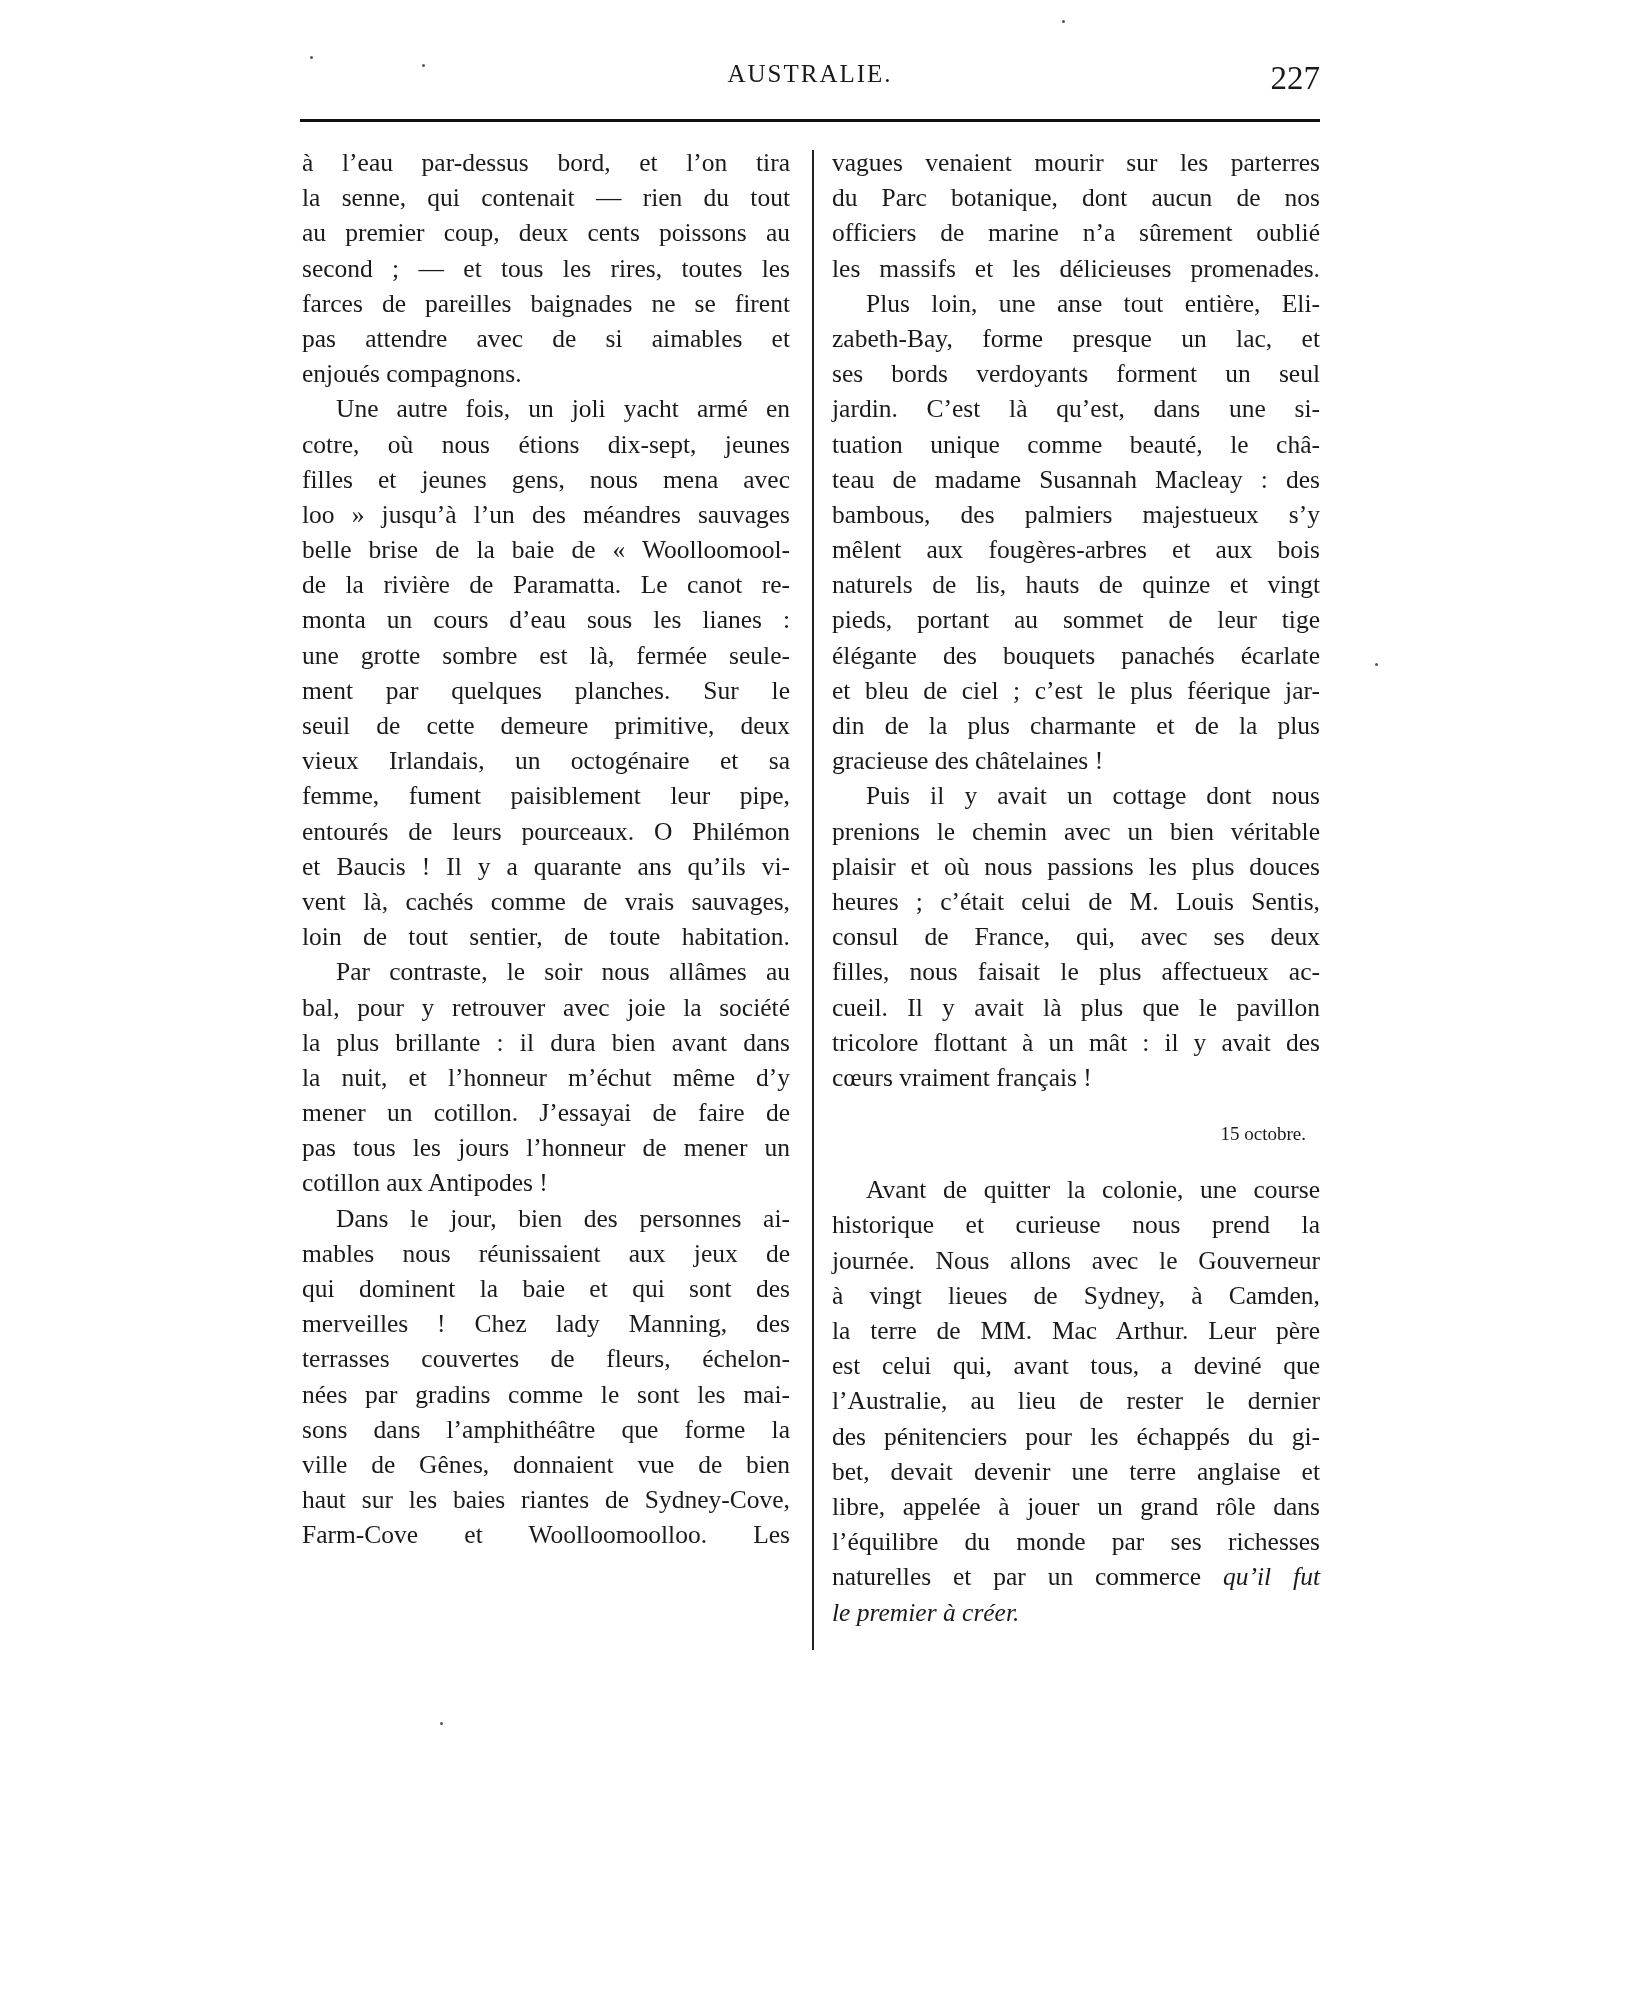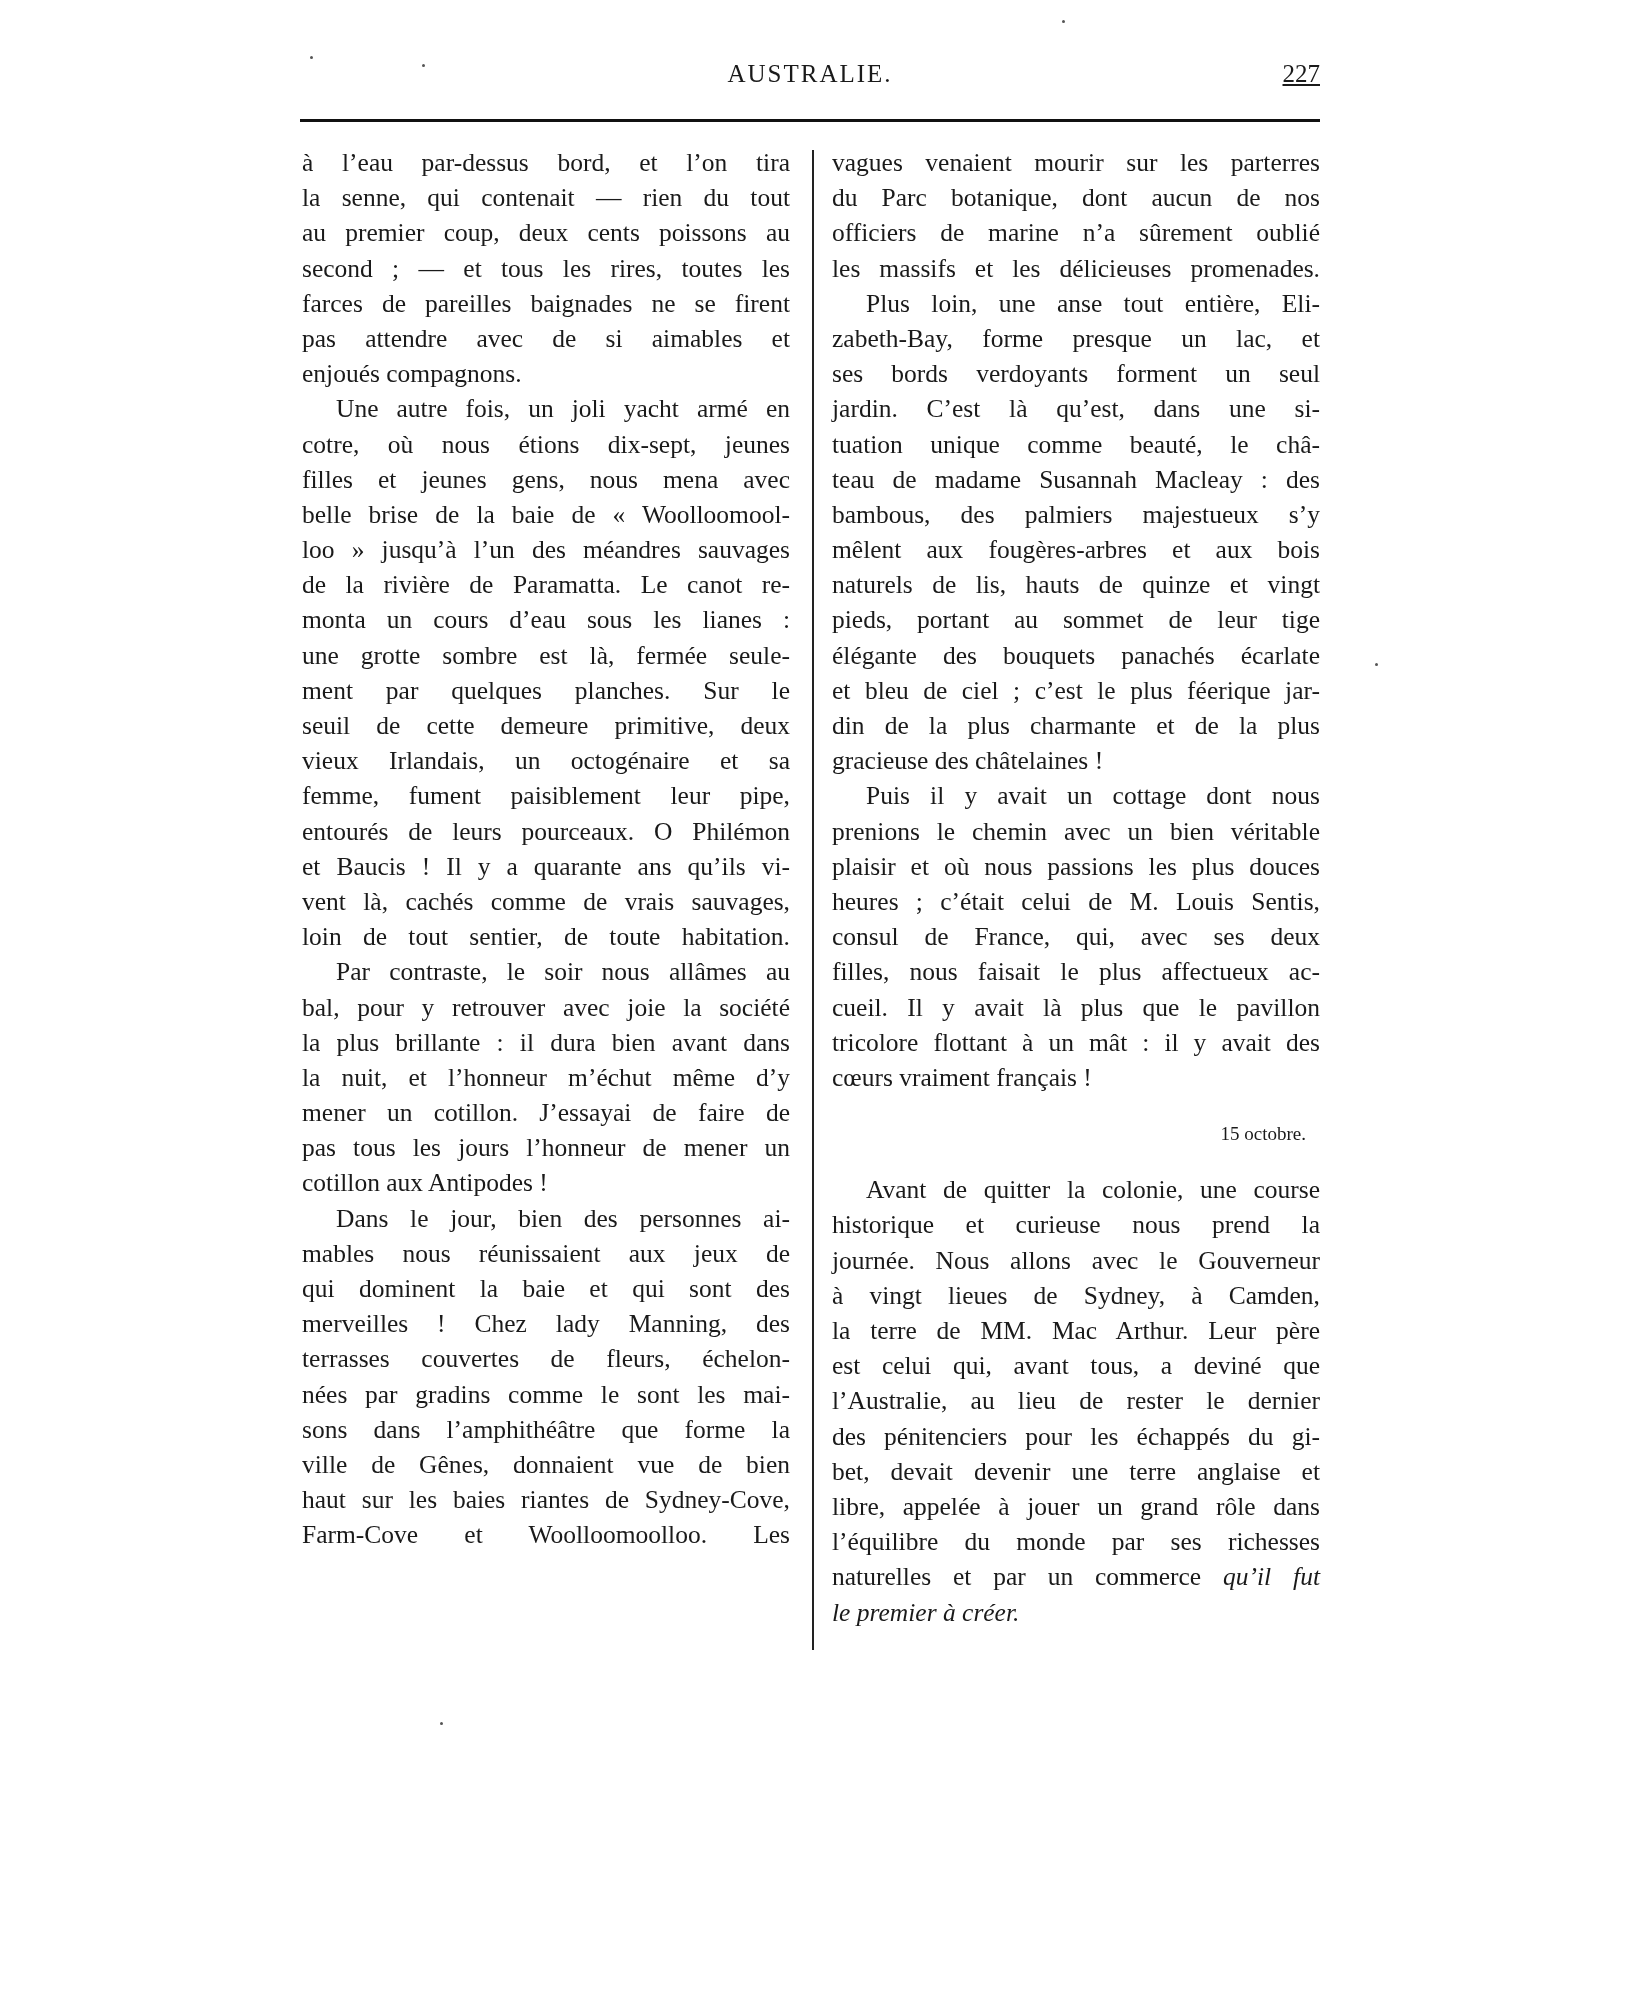--- a/index.html
+++ b/index.html
@@ -34,22 +34,21 @@
     width: 1020px;
     text-align: center;
     font-size: 25px;
     letter-spacing: 2px;
     top: 2px;
   }
   .page-number {
     position: absolute;
     right: 0;
     top: 2px;
-    font-size: 25px;
-    text-decoration: underline;
+    font-size: 33px;
   }
   .head-rule {
     position: absolute;
     top: 119px;
     left: 300px;
     width: 1020px;
     height: 3px;
     background: #111;
   }
   .column {
@@ -119,22 +118,22 @@
     <span class="line">à l’eau par-dessus bord, et l’on tira</span>
     <span class="line">la senne, qui contenait — rien du tout</span>
     <span class="line">au premier coup, deux cents poissons au</span>
     <span class="line">second ; — et tous les rires, toutes les</span>
     <span class="line">farces de pareilles baignades ne se firent</span>
     <span class="line">pas attendre avec de si aimables et</span>
     <span class="line last">enjoués compagnons.</span>
     <span class="line indent">Une autre fois, un joli yacht armé en</span>
     <span class="line">cotre, où nous étions dix-sept, jeunes</span>
     <span class="line">filles et jeunes gens, nous mena avec</span>
+    <span class="line">loo » jusqu’à l’un des méandres sauvages</span>
     <span class="line">belle brise de la baie de « Woolloomool-</span>
-    <span class="line">loo » jusqu’à l’un des méandres sauvages</span>
     <span class="line">de la rivière de Paramatta. Le canot re-</span>
     <span class="line">monta un cours d’eau sous les lianes :</span>
     <span class="line">une grotte sombre est là, fermée seule-</span>
     <span class="line">ment par quelques planches. Sur le</span>
     <span class="line">seuil de cette demeure primitive, deux</span>
     <span class="line">vieux Irlandais, un octogénaire et sa</span>
     <span class="line">femme, fument paisiblement leur pipe,</span>
     <span class="line">entourés de leurs pourceaux. O Philémon</span>
     <span class="line">et Baucis ! Il y a quarante ans qu’ils vi-</span>
     <span class="line">vent là, cachés comme de vrais sauvages,</span>

